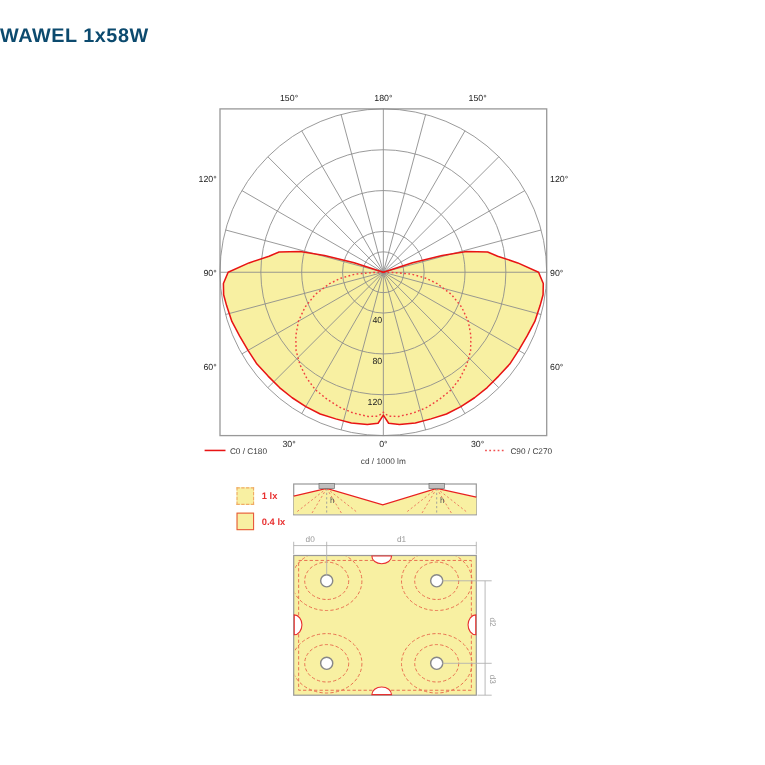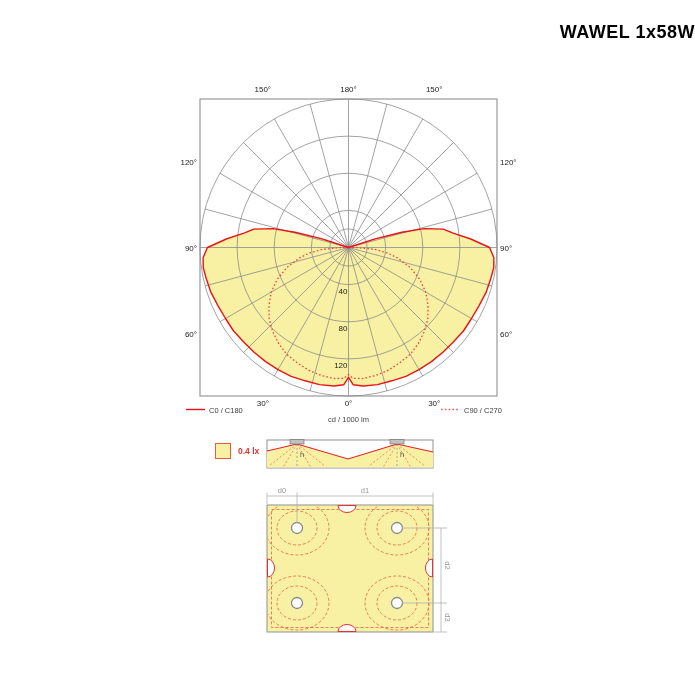--- a/index.html
+++ b/index.html
@@ -1,19 +1,19 @@
 <!DOCTYPE html>
 <html><head>
 <meta charset="utf-8">
 <style>
   html,body{margin:0;padding:0;background:#fff;}
   #page{position:relative;width:695px;height:695px;background:#fff;
         font-family:"Liberation Sans",sans-serif;overflow:hidden;}
-  #title{position:absolute;left:0;top:22px;width:695px;text-align:right;
-         font-size:18px;font-weight:bold;color:#000000;letter-spacing:0.5px;}
+  #title{position:absolute;left:0;top:22px;width:695px;text-align:left;
+         font-size:18px;font-weight:bold;color:#0c4a6e;letter-spacing:0.5px;}
   #diagram-svg{position:absolute;left:0;top:0;}
   text{font-family:"Liberation Sans",sans-serif;}
   .lux-legend{position:absolute;left:215px;top:443px;width:120px;}
   .lux-row{position:relative;height:23px;}
   .lux-swatch{position:absolute;left:0;top:0;width:16px;height:16px;background:#f8f0a2;box-sizing:border-box;}
   .sw-2lx{border:1px dashed #e6d484;}
   .sw-1lx{border:1px dashed #f0aa66;}
   .sw-05lx{border:1.4px solid #e85a40;}
   .lux-label{position:absolute;left:23px;top:3px;font-size:8.5px;font-weight:bold;color:#e83030;}
 </style>
@@ -160,18 +160,22 @@
         <text x="282" y="493" text-anchor="middle">d0</text>
         <text x="365" y="493" text-anchor="middle">d1</text>
         <text x="445" y="565.5" text-anchor="middle" transform="rotate(90 445 565.5)">d2</text>
         <text x="445" y="617.5" text-anchor="middle" transform="rotate(90 445 617.5)">d3</text>
       </g>
     </g>
   </svg>
 
   <div class="lux-legend">
     <div class="lux-row">
+      <span class="lux-swatch sw-1lx"></span>
+      <span class="lux-label">1 lx</span>
+    </div>
+    <div class="lux-row">
       <span class="lux-swatch sw-05lx"></span>
       <span class="lux-label">0.4 lx</span>
     </div>
   </div>
 
 </div>
 
 </body></html>

